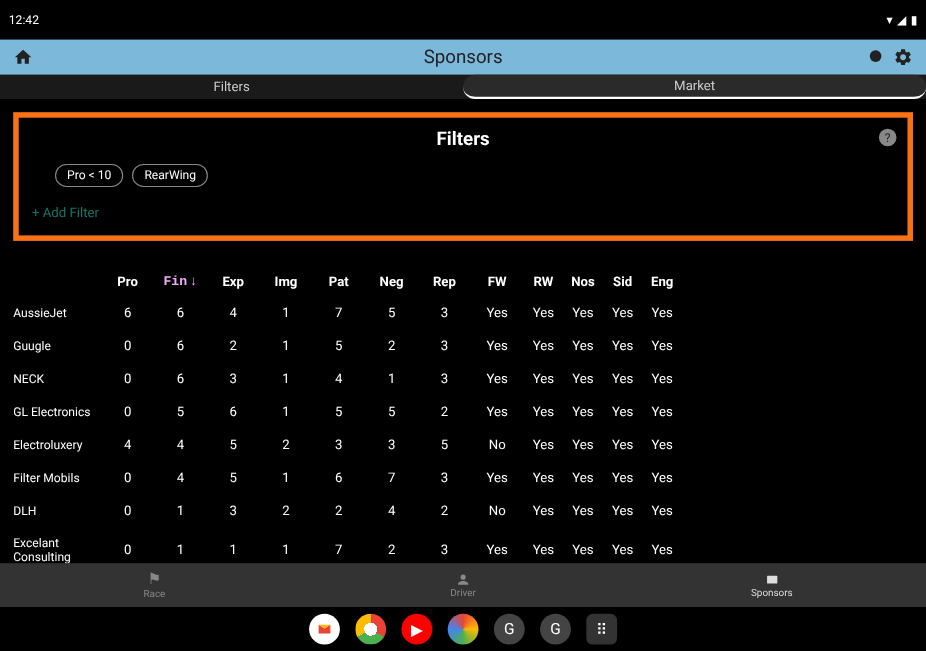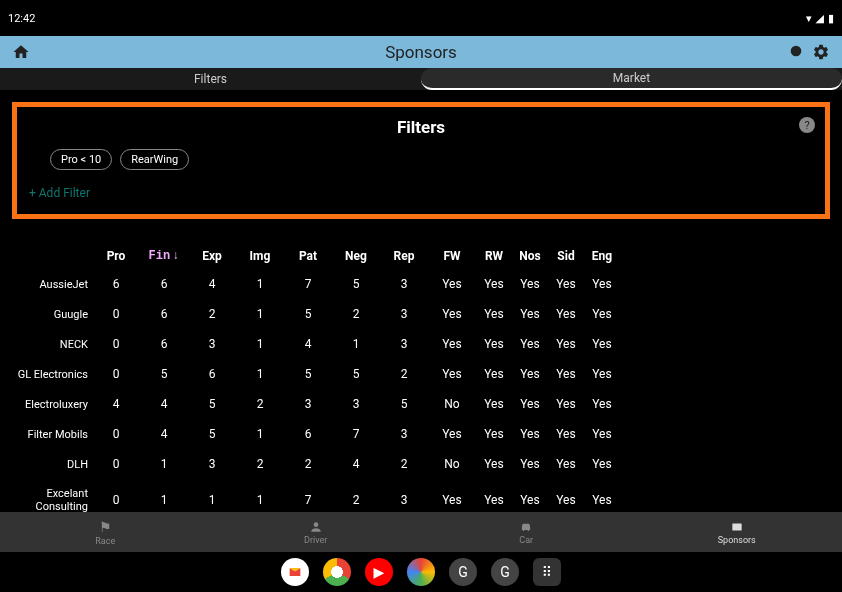--- a/index.html
+++ b/index.html
@@ -23,21 +23,21 @@
     .help-icon { position: absolute; top: 10px; right: 10px; width: 16px; height: 16px; border-radius: 50%; background: #888; color: #222; display: flex; align-items: center; justify-content: center; font-size: 11px; cursor: pointer; }
     .filter-chips { display: flex; gap: 8px; margin-bottom: 16px; padding-left: 21px; }
     .chip { border: 1px solid #888; border-radius: 12px; padding: 3px 10px; font-size: 11px; cursor: pointer; }
     .add-filter { color: #0f766e; font-size: 12px; cursor: pointer; }
     
     .table { margin-top: 24px; }
     .table-header, .table-row { display: grid; grid-template-columns: 80px repeat(8, 48px) repeat(5, 36px); align-items: center; font-size: 12px; }
     .table-header { font-weight: bold; padding: 6px 0; }
     .table-row { padding: 8px 0; }
     .cell { text-align: center; }
-    .cell-name { text-align: right; font-size: 11px; padding-right: 4px; }
+    .cell-name { text-align: left; font-size: 11px; padding-right: 4px; }
     .sort-col { color: #f0abfc; display: flex; align-items: flex-start; justify-content: center; gap: 2px; font-family: Liberation Mono, monospace; }
     .sort-arrow { font-size: 12px; }
     
     .bottom-nav { position: absolute; bottom: 40px; left: 0; right: 0; height: 40px; background: #333; display: flex; }
     .nav-item { flex: 1; display: flex; flex-direction: column; align-items: center; justify-content: center; font-size: 9px; color: #888; cursor: pointer; gap: 1px; }
     .nav-item.active { color: #ddd; }
     .nav-icon { font-size: 14px; }
     
     .system-nav { position: absolute; bottom: 0; left: 0; right: 0; height: 40px; background: #000; display: flex; align-items: center; justify-content: center; gap: 14px; }
     .sys-app { width: 28px; height: 28px; border-radius: 50%; display: flex; align-items: center; justify-content: center; font-size: 14px; cursor: pointer; }
@@ -251,28 +251,20 @@
   </div>
   <div class="nav-item">
     <span class="nav-icon">
       <svg width="14" height="14" viewBox="0 0 24 24" fill="#888">
           <circle cx="12" cy="8" r="4"></circle>
           <path d="M12 14c-4 0-8 2-8 5v1h16v-1c0-3-4-5-8-5z"></path>
         </svg>
     </span>
     <span>Driver</span>
   </div>
-  <div class="nav-item">
-    <span class="nav-icon">
-      <svg width="14" height="14" viewBox="0 0 24 24" fill="#888">
-          <path d="M5 11l1.5-4.5h11L19 11v6h-2v2h-2v-2H9v2H7v-2H5v-6z"></path>
-        </svg>
-    </span>
-    <span>Car</span>
-  </div>
   <div class="nav-item active">
     <span class="nav-icon">
       <svg width="14" height="14" viewBox="0 0 24 24" fill="#ddd">
           <rect x="4" y="6" width="16" height="12" rx="1"></rect>
         </svg>
     </span>
     <span>Sponsors</span>
   </div>
 </div>
 

